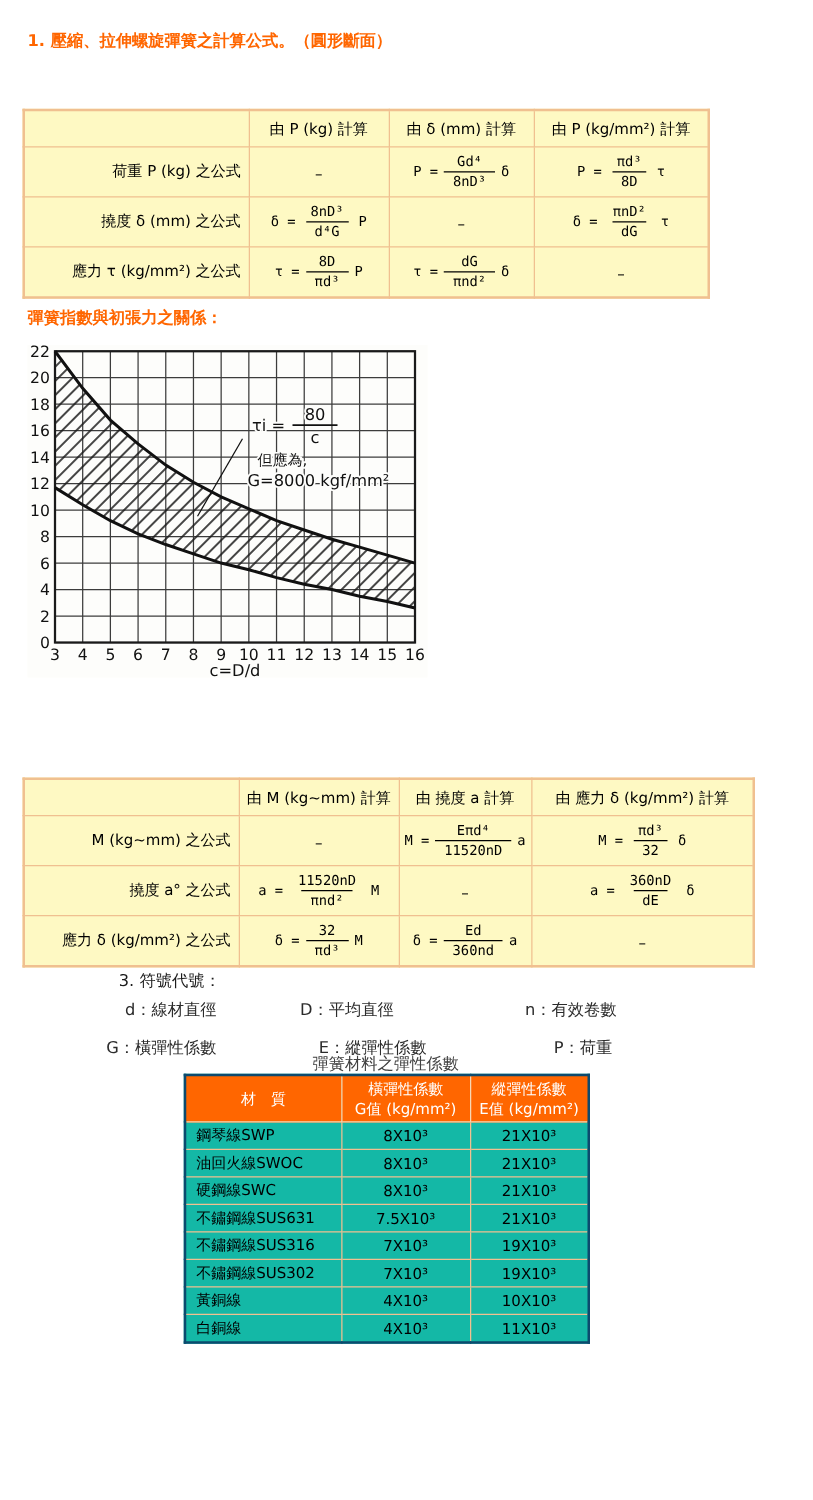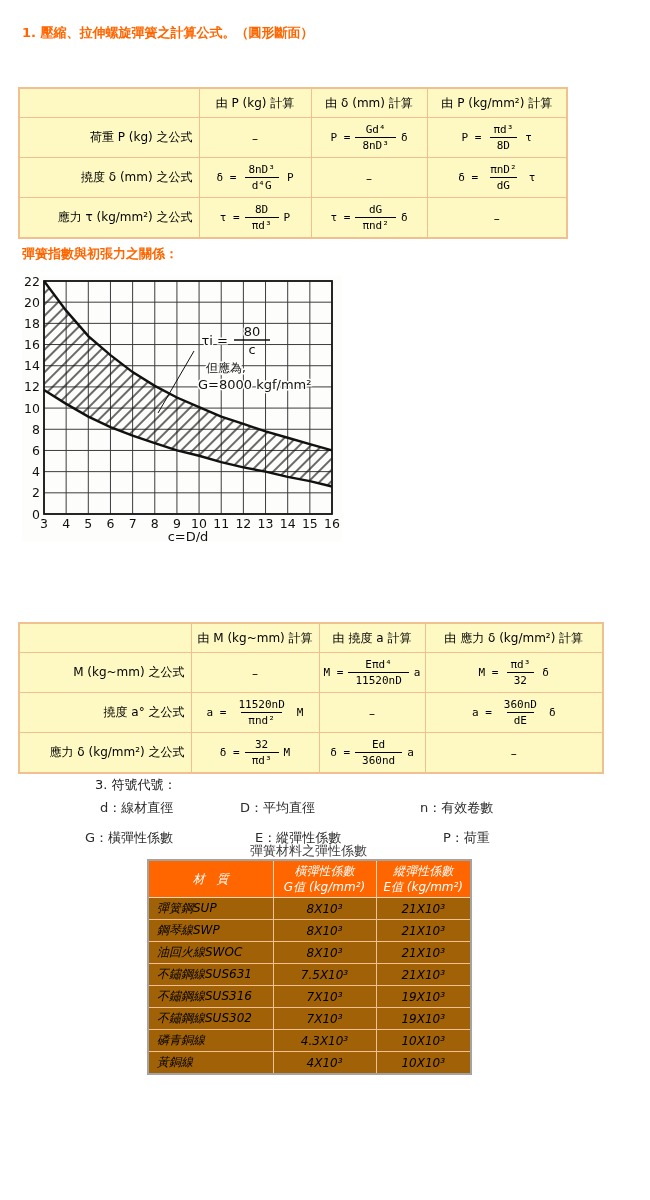--- a/index.html
+++ b/index.html
@@ -28,21 +28,21 @@
   .chart-box{position:absolute;left:22px;top:276px;width:320px;height:266px;background:#fdfdfb;}
   .chart-box svg text{font-family:"DejaVu Sans",sans-serif;fill:#111;}
   .chart-box svg text.anno{stroke:#fdfdfb;stroke-width:3px;paint-order:stroke;}
 
   .symbols{position:absolute;left:0;top:0;width:650px;height:0;}
   .symbols span{position:absolute;font-size:13px;color:#2b2b2b;white-space:nowrap;text-align:center;}
 
   #mat-title{position:absolute;left:147px;top:842px;width:323px;text-align:center;
              font-size:13px;color:#404040;margin:0;font-weight:normal;}
   #mattable-wrap{left:147px;top:859px;}
-  table.mtable{border-collapse:collapse;background:#a16207;border:2px solid #a3a3a3;font-style:italic;}
+  table.mtable{border-collapse:collapse;background:#14b8a6;border:2px solid #0c4a6e;}
   .mtable th{background:#ff6600;color:#ffffff;font-size:12px;font-weight:normal;
              border:1px solid #f6d7b4;padding:2px 3px;line-height:16px;}
   .mtable td{border:1px solid #f0c090;font-size:12px;height:19px;padding:1px 2px;}
   .mtable td.mlabel{text-align:left;padding-left:8px;white-space:nowrap;}
   .mtable td.mval{text-align:center;}
 </style>
 </head>
 <body>
 
 <div class="page">
@@ -311,55 +311,55 @@
               <div>G值 (kg/mm²)</div>
             </th>
             <th>
               <div>縱彈性係數</div>
               <div>E值 (kg/mm²)</div>
             </th>
           </tr>
         </thead>
         <tbody>
           <tr>
-            <td class="mlabel">彈簧鋼SUP</td>
-            <td class="mval">8X10³</td>
-            <td class="mval">21X10³</td>
-          </tr>
-          <tr>
             <td class="mlabel">鋼琴線SWP</td>
             <td class="mval">8X10³</td>
             <td class="mval">21X10³</td>
           </tr>
           <tr>
             <td class="mlabel">油回火線SWOC</td>
             <td class="mval">8X10³</td>
             <td class="mval">21X10³</td>
           </tr>
           <tr>
+            <td class="mlabel">硬鋼線SWC</td>
+            <td class="mval">8X10³</td>
+            <td class="mval">21X10³</td>
+          </tr>
+          <tr>
             <td class="mlabel">不鏽鋼線SUS631</td>
             <td class="mval">7.5X10³</td>
             <td class="mval">21X10³</td>
           </tr>
           <tr>
             <td class="mlabel">不鏽鋼線SUS316</td>
             <td class="mval">7X10³</td>
             <td class="mval">19X10³</td>
           </tr>
           <tr>
             <td class="mlabel">不鏽鋼線SUS302</td>
             <td class="mval">7X10³</td>
             <td class="mval">19X10³</td>
           </tr>
           <tr>
-            <td class="mlabel">磷青銅線</td>
-            <td class="mval">4.3X10³</td>
-            <td class="mval">10X10³</td>
-          </tr>
-          <tr>
             <td class="mlabel">黃銅線</td>
             <td class="mval">4X10³</td>
             <td class="mval">10X10³</td>
+          </tr>
+          <tr>
+            <td class="mlabel">白銅線</td>
+            <td class="mval">4X10³</td>
+            <td class="mval">11X10³</td>
           </tr>
         </tbody>
       </table>
     </div>
 </div>
 
 </body></html>

